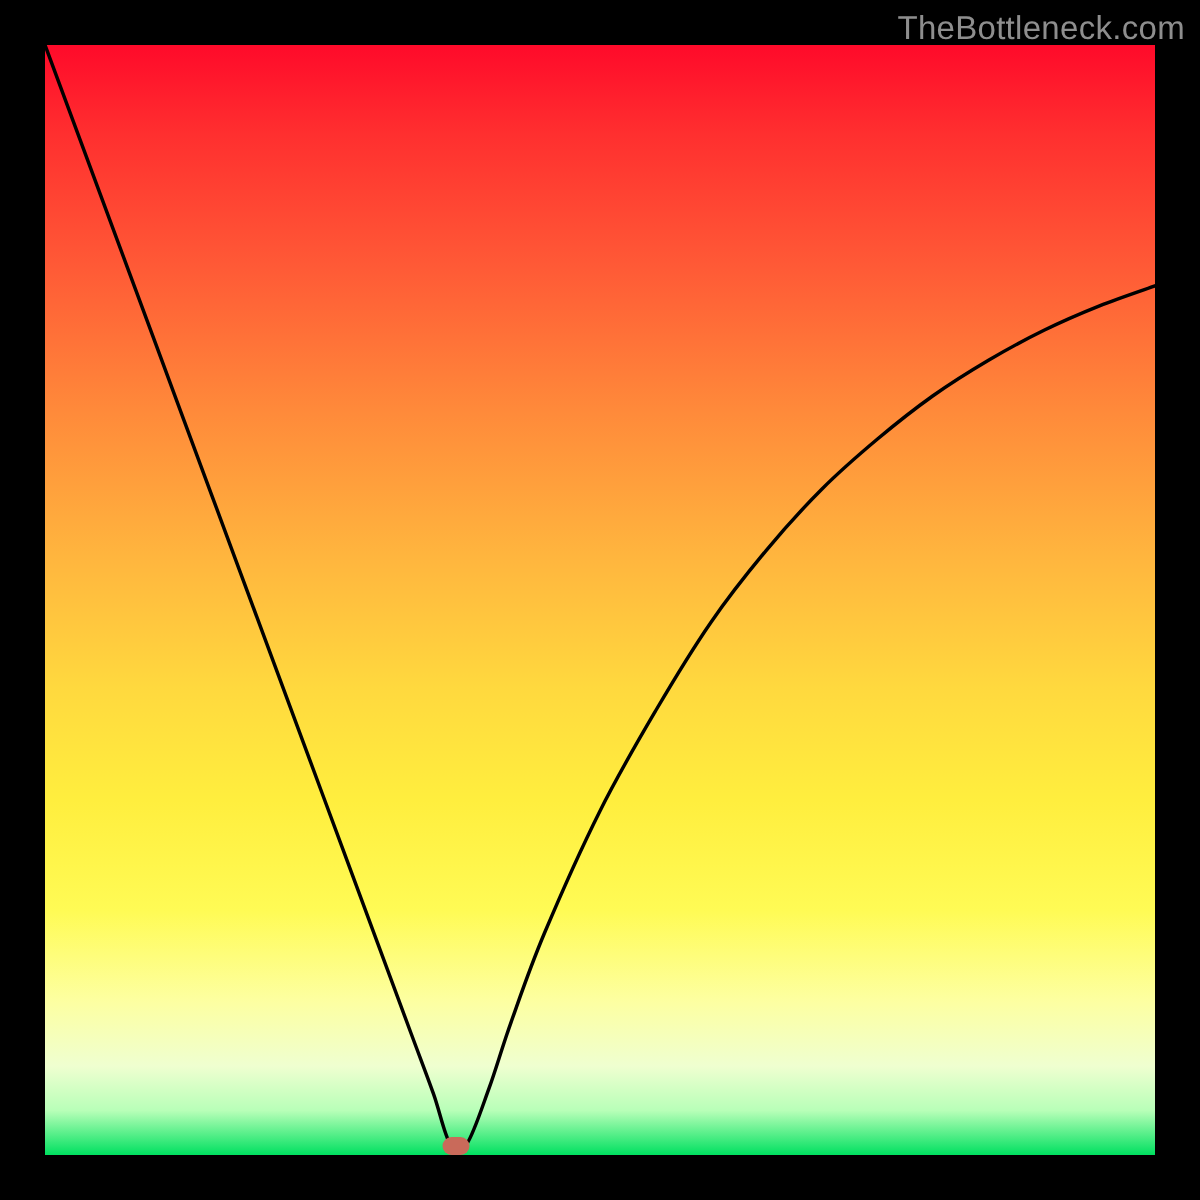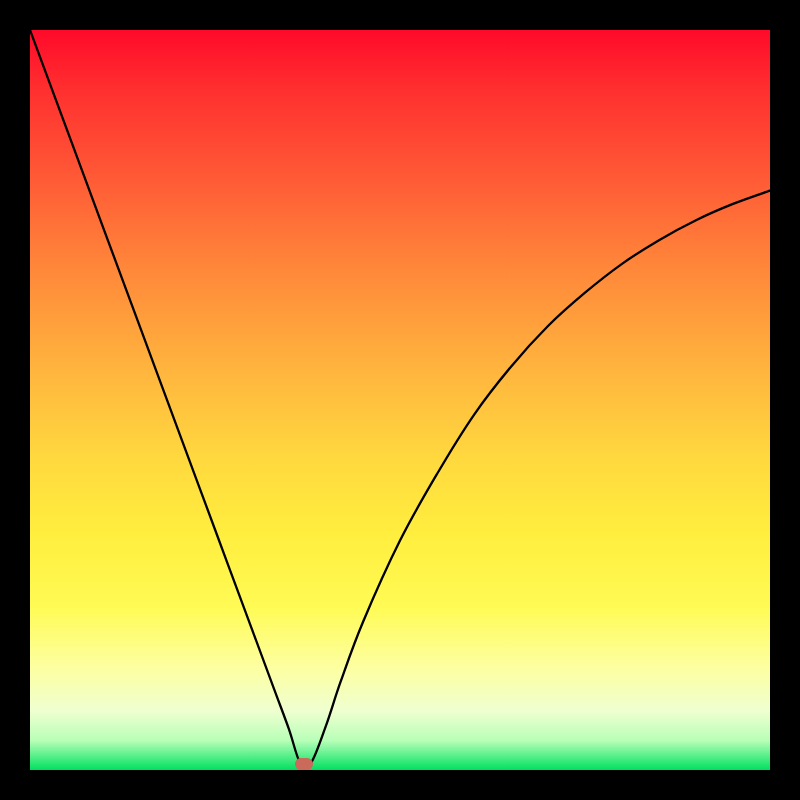--- a/index.html
+++ b/index.html
@@ -53,19 +53,20 @@
     color: #8e8e8e;
     font-family: Arial, Helvetica, sans-serif;
     font-size: 22px;
     letter-spacing: 0.2px;
   }
 </style>
 </head>
 <body>
 
 <div class="frame">
+  <div class="watermark">TheBottleneck.com</div>
   <div class="plot-area">
     <svg class="curve-layer" viewBox="0 0 740 740" preserveAspectRatio="none">
       <path id="curve-path" fill="none" stroke="#000" stroke-width="2.3" stroke-linecap="round" stroke-linejoin="round" d="M 0.00 0.00 C 6.17 16.65, 24.67 66.60, 37.00 99.90 C 49.33 133.20, 61.67 166.50, 74.00 199.80 C 86.33 233.10, 98.67 266.40, 111.00 299.70 C 123.33 333.00, 135.67 366.30, 148.00 399.60 C 160.33 432.90, 172.67 466.20, 185.00 499.50 C 197.33 532.80, 212.13 572.76, 222.00 599.40 C 231.87 626.04, 238.03 642.69, 244.20 659.34 C 250.37 675.99, 254.68 687.09, 259.00 699.30 C 263.32 711.51, 266.40 727.05, 270.10 732.60 C 273.80 738.15, 276.88 738.77, 281.20 732.60 C 285.52 726.43, 291.07 709.17, 296.00 695.60 C 300.93 682.03, 304.63 668.47, 310.80 651.20 C 316.97 633.93, 323.13 615.43, 333.00 592.00 C 342.87 568.57, 357.67 535.27, 370.00 510.60 C 382.33 485.93, 394.67 464.97, 407.00 444.00 C 419.33 423.03, 431.67 402.68, 444.00 384.80 C 456.33 366.92, 468.67 351.50, 481.00 336.70 C 493.33 321.90, 505.67 308.33, 518.00 296.00 C 530.33 283.67, 542.67 273.06, 555.00 262.70 C 567.33 252.34, 579.67 242.60, 592.00 233.84 C 604.33 225.08, 616.67 217.44, 629.00 210.16 C 641.33 202.88, 653.67 196.22, 666.00 190.18 C 678.33 184.14, 690.67 178.83, 703.00 173.90 C 715.33 168.97, 733.83 162.80, 740.00 160.58"></path>
     </svg>
     <div id="marker" class="marker" style="left: 273.8px; top: 734.08px; background: rgb(201, 106, 90);"></div>
   </div>
 </div>
 
 </body></html>

